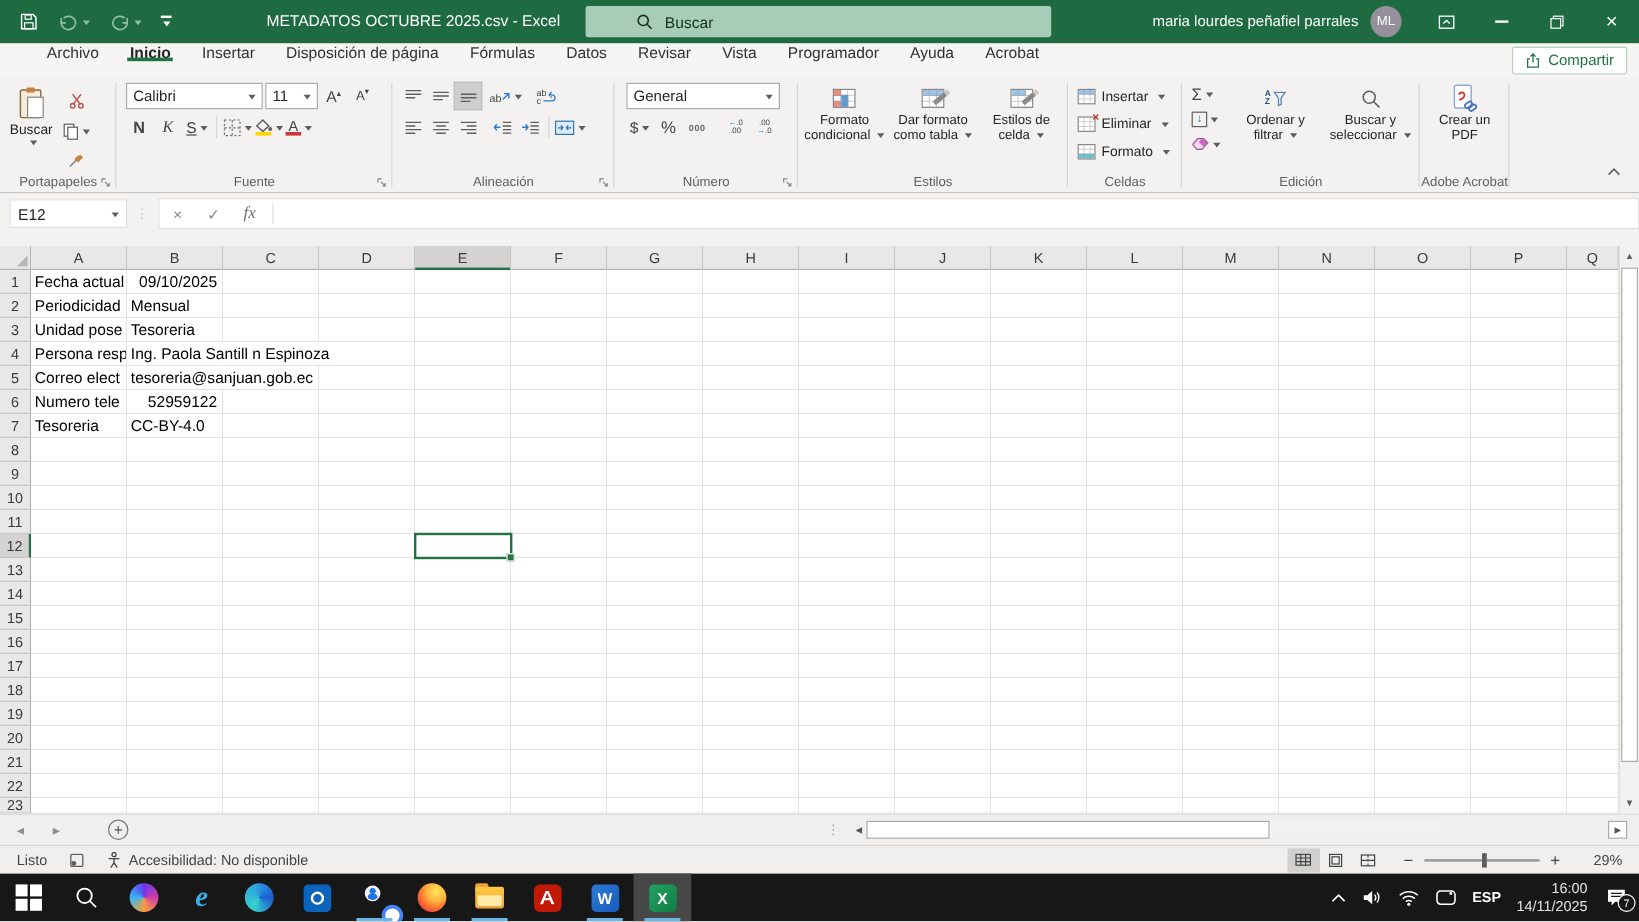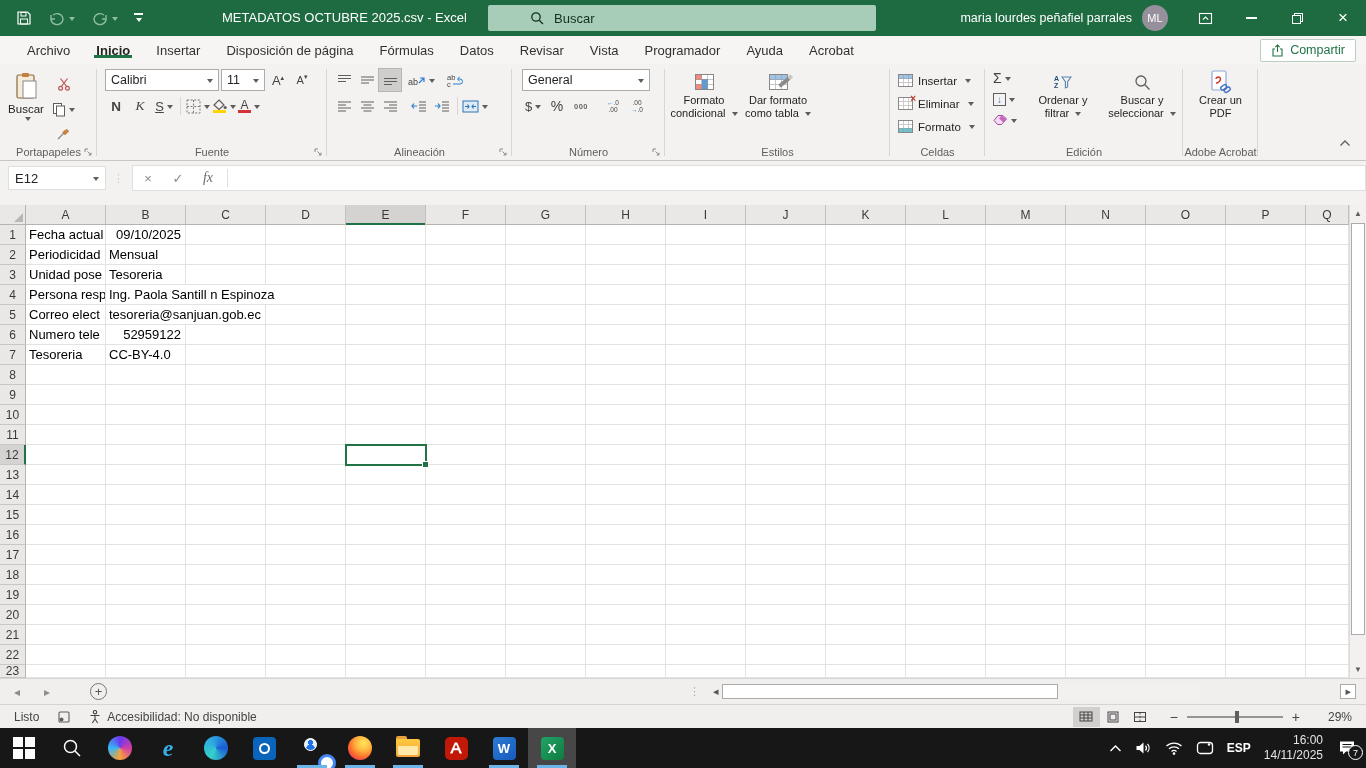--- a/index.html
+++ b/index.html
@@ -23,21 +23,21 @@
   .username{font-size:12.5px;margin-right:10px}
   .avatar{width:26px;height:26px;border-radius:50%;background:#95909B;color:#fff;font-size:11px;display:flex;align-items:center;justify-content:center;margin-right:14px}
   .winbtn{width:46px;height:36px;border:none;background:transparent;color:#fff;display:flex;align-items:center;justify-content:center;font-size:15px}
   .minbar{width:11px;height:1.5px;background:#fff;display:block}
   .resto{position:relative;width:11px;height:11px}
   .resto i{position:absolute;border:1.2px solid #fff;width:9px;height:9px;display:block}
   .resto i:first-child{right:0;top:0}
   .resto i:last-child{left:0;bottom:0;background:var(--green)}
 
   
-  .tabsrow{height:28px;background:var(--ribbon2);display:flex;align-items:center;padding-left:14px}
+  .tabsrow{height:28px;background:var(--ribbon2);display:flex;align-items:flex-start;padding-left:26px}
   .tabs{display:flex}
   .tab{position:relative;padding:0 13px;font-size:13px;color:#33312F;display:flex;align-items:center}
   .tab.active{font-weight:700;color:#252423}
   .tab.active::after{content:"";position:absolute;left:11px;right:11px;bottom:0;height:3px;background:var(--accent)}
   .share{margin-left:auto;margin-right:10px;align-self:center;height:23px;display:flex;align-items:center;gap:6px;background:#fff;border:1px solid #B9CFC2;border-radius:2px;padding:0 10px;font-size:12.5px;color:var(--accent)}
 
   
   .ribbon{height:97px;background:var(--ribbon);border-bottom:1px solid #C8C6C4;display:flex;position:relative}
   .rgroup{position:relative;padding-top:5px}
   .rgroup::after{content:"";position:absolute;right:0;top:5px;bottom:4px;width:1px;background:#D8D6D4}
@@ -508,20 +508,29 @@
       </div>
       <div class="bigbtn">
         <div class="bb-icon">
             <span class="gridico">
               <span class="gc" style="left:0;top:0;right:0;height:5px;background:#9DC3E6"></span>
               <span class="brush"></span>
             </span>
           </div>
         <div class="bb-label"><span>Dar formato como tabla</span> <i class="cr"></i></div>
       </div>
+      <div class="bigbtn">
+        <div class="bb-icon">
+            <span class="gridico">
+              <span class="gc" style="left:0;top:0;width:12px;height:5px;background:#9DC3E6"></span>
+              <span class="brush"></span>
+            </span>
+          </div>
+        <div class="bb-label"><span>Estilos de celda</span> <i class="cr"></i></div>
+      </div>
       <span class="glabel">Estilos</span>
     </div>
 
     <div class="rgroup g-cells">
       <div class="cellsrow">
         <span class="sgrid">
             <span class="acc"></span>
           </span>
         <span class="lb">Insertar</span>
           <i class="cr"></i>

